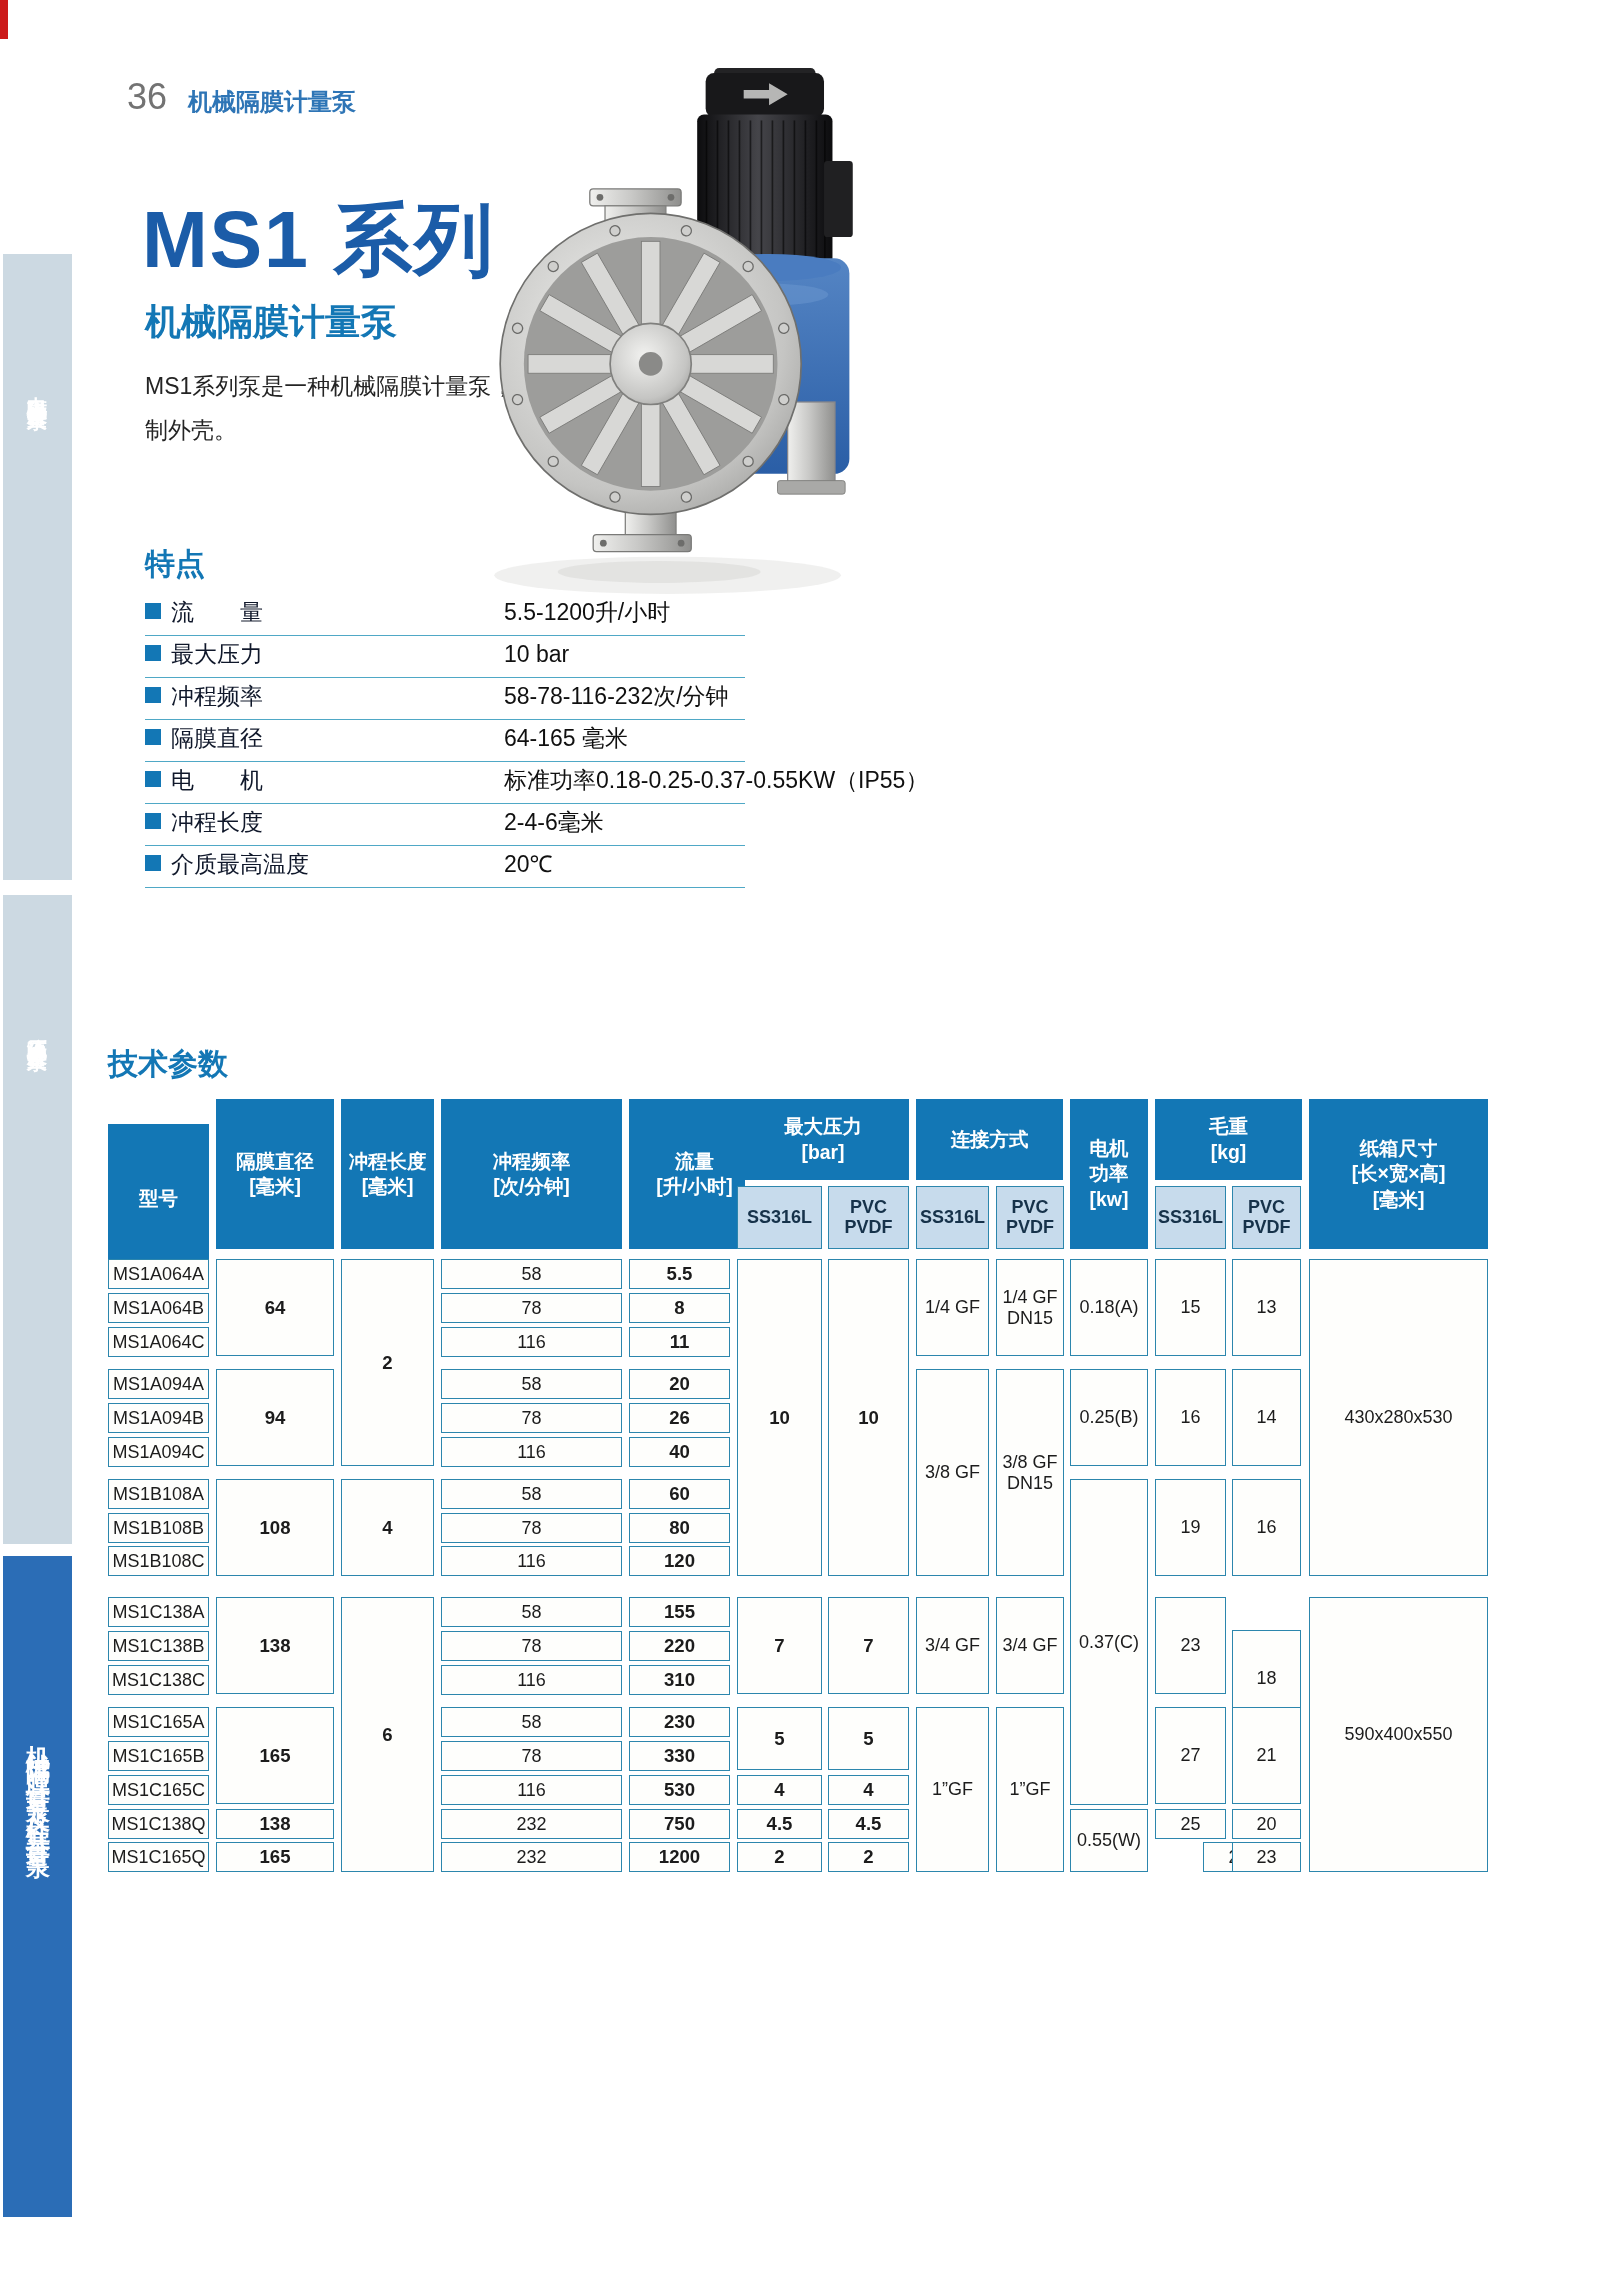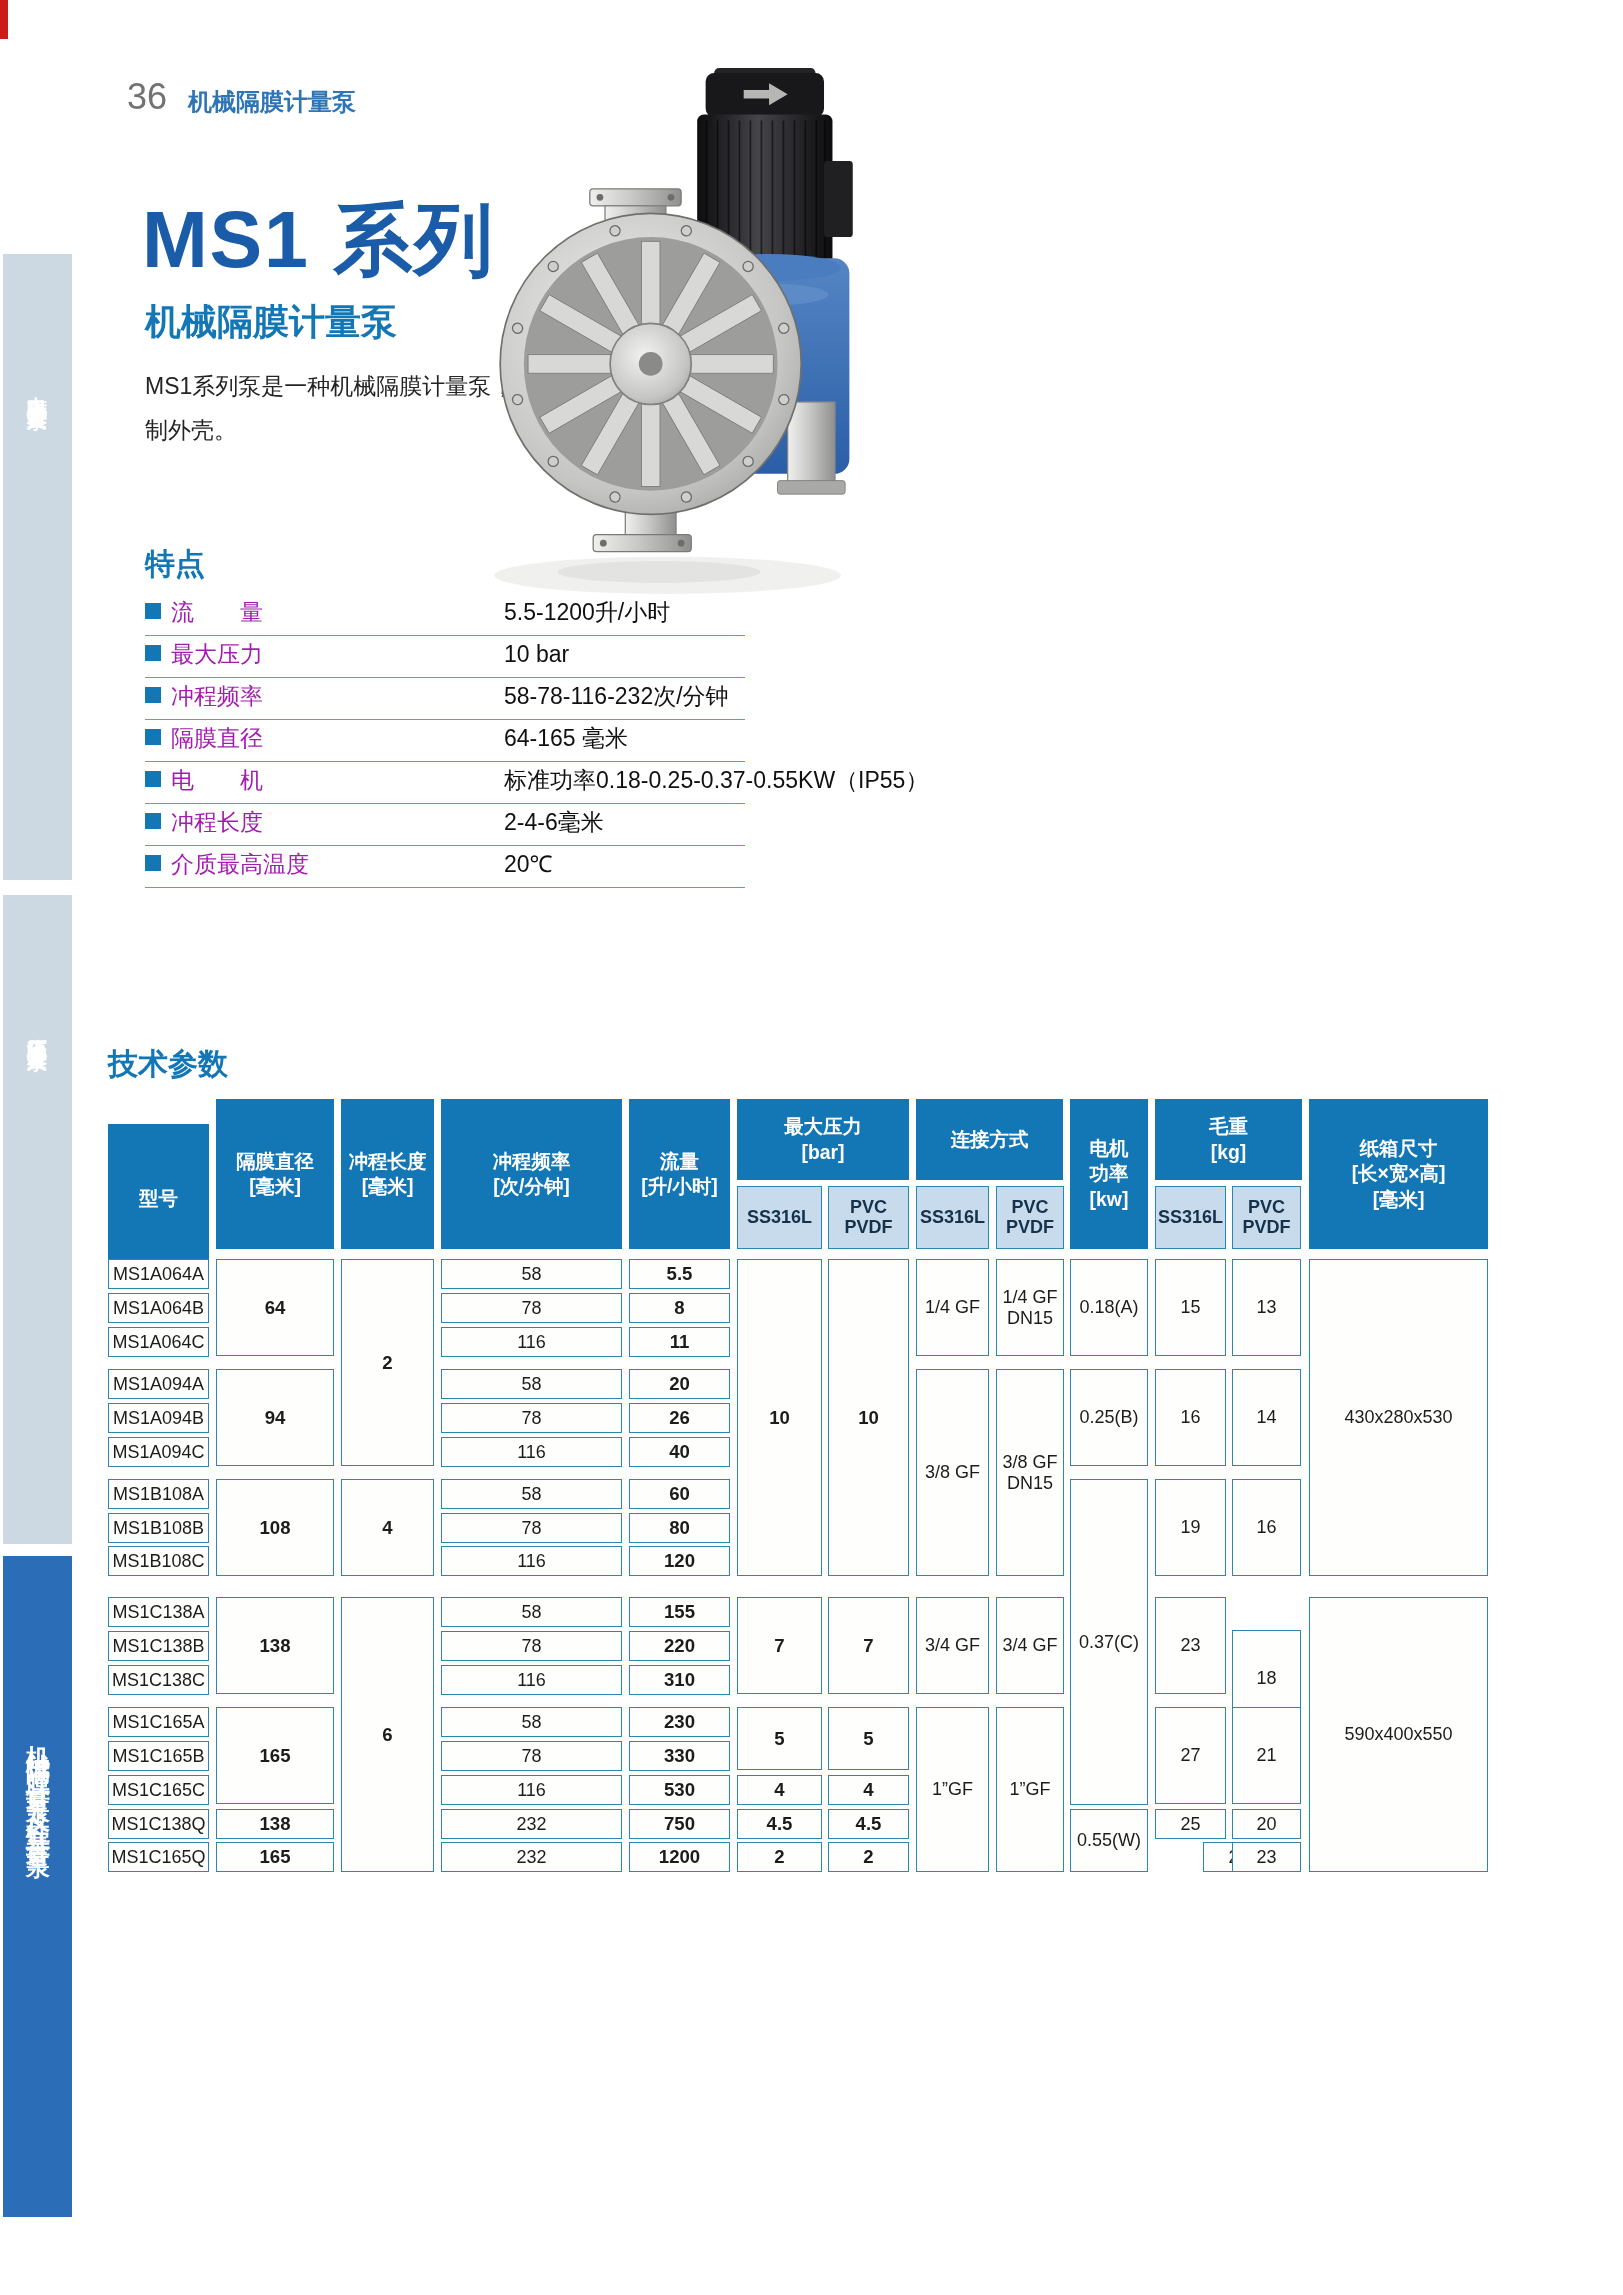--- a/index.html
+++ b/index.html
@@ -29,21 +29,21 @@
         line-height:44px;white-space:pre-line;}
 
   .h2{position:absolute;font-size:30px;font-weight:bold;color:#1377b5;text-align:center;}
   .h2-feat{left:145px;top:544px;}
   .h2-tech{left:108px;top:1044px;}
 
   
   .features{position:absolute;left:145px;top:594px;width:600px;}
   .frow{position:relative;height:41px;border-bottom:1.7px solid #4fa8c6;display:flex;align-items:flex-start;}
   .fbullet{width:16px;height:16px;background:#1377b5;margin-top:9.3px;flex:0 0 16px;}
-  .flabel{margin-left:10px;font-size:23px;color:#a21caf;line-height:37px;}
+  .flabel{margin-left:10px;font-size:23px;color:#0f172a;line-height:37px;}
   .fvalue{position:absolute;left:359px;top:0;font-size:23px;color:#101010;line-height:37px;white-space:nowrap;}
 
   
   .ttable{position:absolute;left:108px;top:1099px;width:1380px;height:773px;}
   .th{position:absolute;background:#1377b5;color:#ffffff;display:flex;align-items:center;justify-content:center;
       text-align:center;font-weight:bold;font-size:19.4px;line-height:1.3;}
   .th span{white-space:pre-line;}
   .ths{position:absolute;background:#c7dbec;color:#16324a;border:1.7px solid #2c86ad;box-sizing:border-box;
        display:flex;align-items:center;justify-content:center;text-align:center;
        font-weight:bold;font-size:18px;line-height:1.1;}
@@ -245,21 +245,21 @@
 [毫米]</span>
       </div>
     <div class="th" style="left:233px;top:0;width:93px;height:150px;">
         <span>冲程长度
 [毫米]</span>
       </div>
     <div class="th" style="left:333px;top:0;width:181px;height:150px;">
         <span>冲程频率
 [次/分钟]</span>
       </div>
-    <div class="th" style="left:521px;top:0;width:101px;height:150px;">
+    <div class="th" style="left:521px;top:0;width:101px;height:150px;padding-left:15px;">
         <span>流量
 [升/小时]</span>
       </div>
     <div class="th" style="left:962px;top:0;width:78px;height:150px;">
         <span>电机
 功率
 [kw]</span>
       </div>
     <div class="th" style="left:1201px;top:0;width:179px;height:150px;">
         <span>纸箱尺寸

